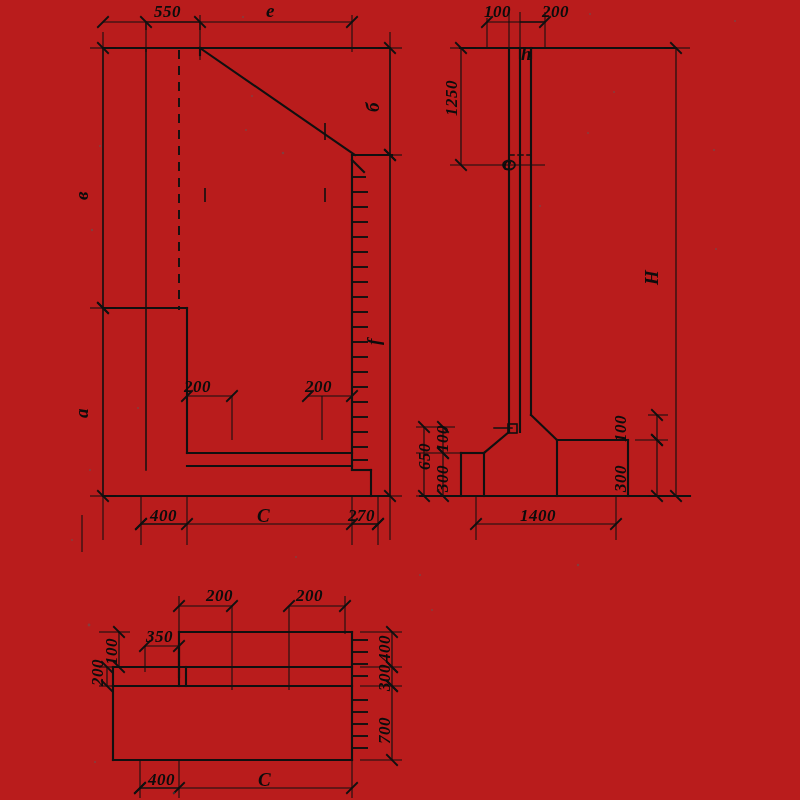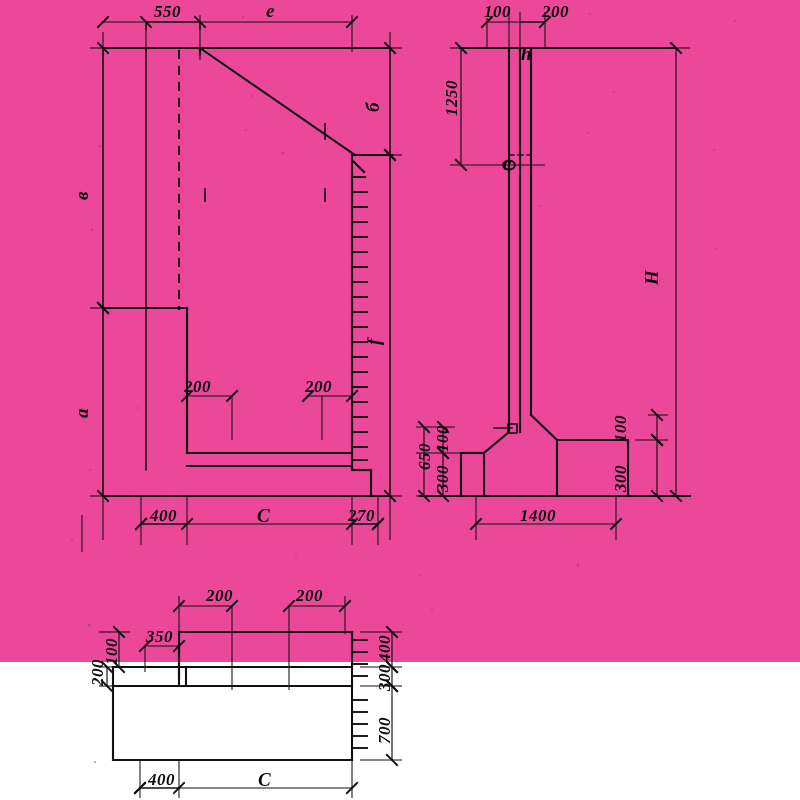--- a/index.html
+++ b/index.html
@@ -9,22 +9,22 @@
   }
   body {
     font-family: "Liberation Serif", serif;
     width: 800px;
     height: 800px;
     overflow: hidden;
   }
   #drawing-root {
     position: relative;
     width: 800px;
-    height: 662px;
-    background: #ec4899;
+    height: 800px;
+    background: #b91c1c;
   }
   svg.sheet {
     position: absolute;
     left: 0;
     top: 0;
     width: 800px;
     height: 800px;
   }
   .dimtext {
     font-family: "Liberation Serif", serif;

